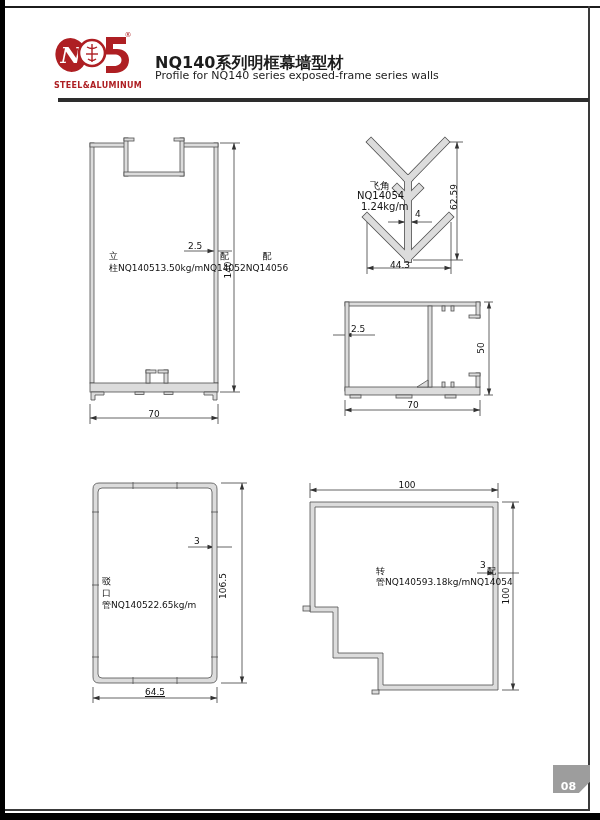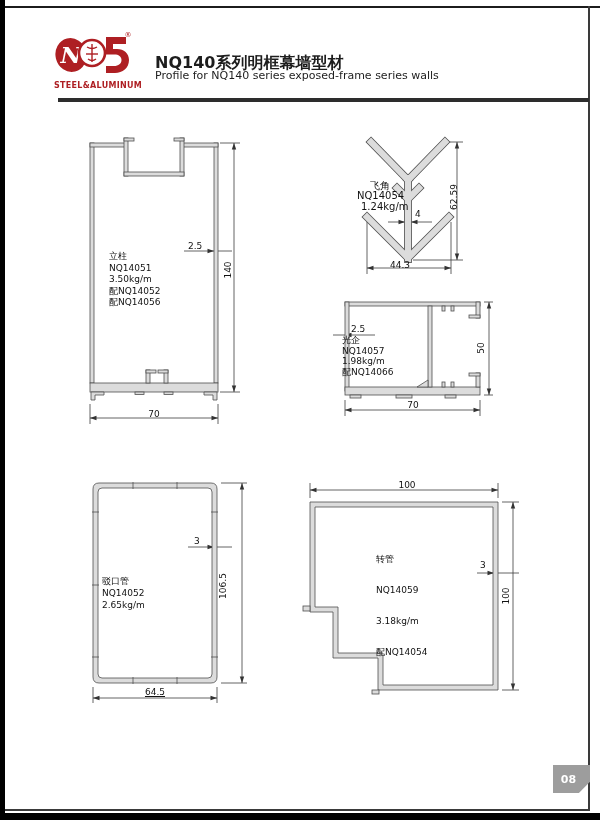--- a/index.html
+++ b/index.html
@@ -24,28 +24,28 @@
   .dl line{stroke:#3c3c3c;stroke-width:.8;}
   .nk line{stroke:#4f4f4f;stroke-width:.8;}
   .ar{fill:#333;stroke:none;}
   .outl{stroke:#4f4f4f;stroke-width:7.8;fill:none;stroke-linecap:square;}
   .fillg{stroke:#dcdcdc;stroke-width:6.2;fill:none;stroke-linecap:square;}
   .lbl{position:absolute;font-size:10px;white-space:nowrap;color:#111;}
   .dim{position:absolute;font-size:9px;white-space:nowrap;color:#111;}
   .cdim{text-align:center;width:30px;}
   .vdim{position:absolute;font-size:9px;white-space:nowrap;color:#111;
         text-align:center;transform:rotate(-90deg);}
-  .pl{position:absolute;display:flex;flex-direction:column;align-items:flex-start;
+  .pl{position:absolute;display:flex;flex-direction:row;align-items:flex-end;
       text-align:center;font-size:9px;color:#111;width:90px;}
   
   .note{position:absolute;left:0;top:769px;width:600px;text-align:center;
         font-size:8.5px;color:#111;}
   .page-tab{position:absolute;left:553px;top:765px;width:37px;height:28px;background:#9d9d9d;
             clip-path:polygon(0 0,100% 0,100% 60%,70% 100%,0 100%);
-            color:#fff;font-weight:bold;font-size:11px;display:flex;align-items:center;
+            color:#fff;font-weight:bold;font-size:11px;display:flex;align-items:flex-end;
             justify-content:center;padding-right:6px;box-sizing:border-box;}
 </style>
 </head>
 <body>
 
 <div class="page">
 
   <div class="edge-left"></div>
   <div class="edge-bottom"></div>
   <div class="rule-top"></div>
@@ -188,26 +188,20 @@
       <rect class="w" x="117" y="11" width="3" height="5"></rect>
       <rect class="w" x="126" y="11" width="3" height="5"></rect>
       <rect class="w" x="117" y="87" width="3" height="5"></rect>
       <rect class="w" x="126" y="87" width="3" height="5"></rect>
       <rect class="w" x="25" y="100" width="11" height="3"></rect>
       <rect class="w" x="71" y="100" width="16" height="3"></rect>
       <rect class="w" x="120" y="100" width="11" height="3"></rect>
       <path class="w" d="M92,92 L103,85 v7 z"></path>
     </svg>
     <span class="dim" style="left:26px;top:29px;">2.5</span>
-    <div class="pl" style="left:17px;top:40px;line-height:10.5px;">
-      <span>光企</span>
-      <span>NQ14057</span>
-      <span>1.98kg/m</span>
-      <span>配NQ14066</span>
-    </div>
     <span class="vdim" style="left:141px;top:48px;width:30px;">50</span>
     <span class="dim cdim" style="left:73px;top:105px;">70</span>
   </div>
 
   <div class="fig" style="left:85px;top:475px;width:175px;height:235px;">
     <svg width="175" height="235" viewBox="0 0 175 235">
       <g class="dl">
         <line x1="103" y1="72" x2="147" y2="72"></line>
         <line x1="136" y1="8" x2="162" y2="8"></line>
           <line x1="136" y1="208" x2="162" y2="208"></line>
@@ -257,21 +251,21 @@
       </g>
       <path class="ar" d="M15,12 l6.5,-2.2 v4.4 z"></path>
         <path class="ar" d="M203,12 l-6.5,-2.2 v4.4 z"></path>
       <path class="ar" d="M218,24 l-2.2,6.5 h4.4 z"></path>
         <path class="ar" d="M218,212 l-2.2,-6.5 h4.4 z"></path>
       <path class="ar" d="M199,95 l-6.5,-2.2 v4.4 z"></path>
       <path class="w" fill-rule="evenodd" d="M15,24 H203 V212 H83 V180 H38 V134 H15 Z M20,29 H198 V207 H88 V175 H43 V129 H20 Z"></path>
       <rect class="w" x="8" y="128" width="7" height="5"></rect>
       <rect class="w" x="77" y="212" width="7" height="4"></rect>
     </svg>
-    <div class="pl" style="left:81px;top:76px;line-height:11px;gap:20px;">
+    <div class="pl" style="left:81px;top:88px;line-height:11px;">
       <span>转管</span>
       <span>NQ14059</span>
       <span>3.18kg/m</span>
       <span>配NQ14054</span>
     </div>
     <span class="dim cdim" style="left:97px;top:2px;">100</span>
     <span class="vdim" style="left:196px;top:113px;width:30px;">100</span>
     <span class="dim" style="left:185px;top:82px;">3</span>
   </div>
 

